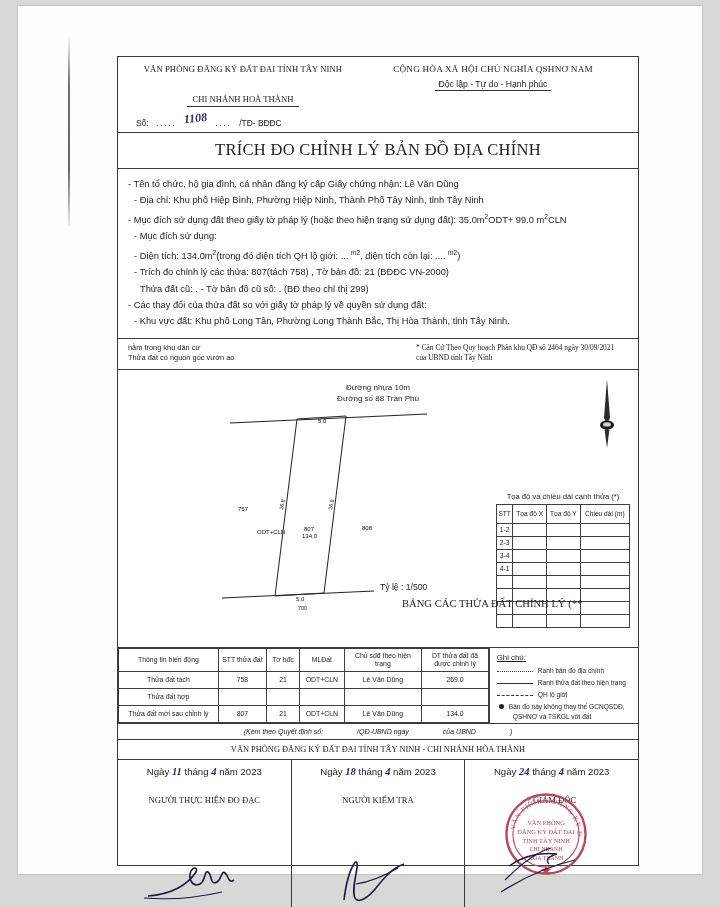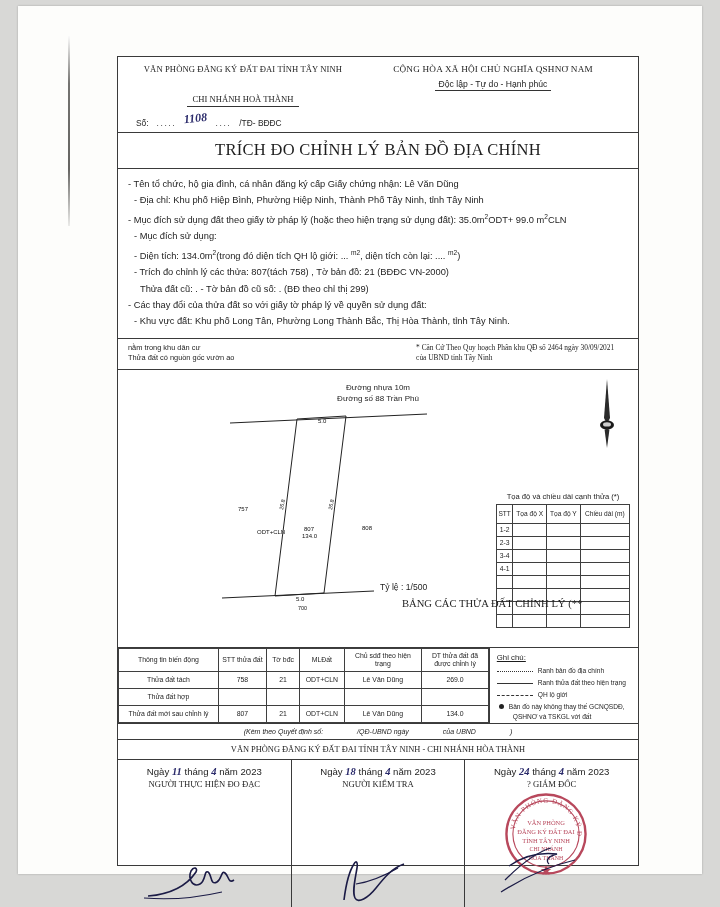--- a/index.html
+++ b/index.html
@@ -108,21 +108,21 @@
   .office { text-align: center; font-size: 8.4px; padding: 5px 0 5px 0;
             font-family: "Liberation Serif", serif; }
 
   
   .sigs { display: flex; height: 190px; }
   .sig { flex: 1; position: relative; text-align: center; padding-top: 6px; }
   .sig + .sig { border-left: 1.1px solid #3a3a3a; }
   .sig-date { font-size: 9.6px; }
   .sig-date .d { font-family: "Liberation Serif", serif; font-style: italic;
                  font-weight: bold; font-size: 10.5px; color: #2b2b6b; }
-  .sig-role { font-family: "Liberation Serif", serif; font-size: 8.6px; margin-top: 2px; }
+  .sig-role { font-family: "Liberation Serif", serif; font-size: 8.6px; margin-top: 18px; }
   .sig-name { position: absolute; left: 0; right: 0; bottom: 18px;
               font-family: "Liberation Serif", serif; font-size: 9.4px; }
   .sig-name.red { color: #c0282d; font-weight: bold; font-size: 12px;
                   font-family: "Liberation Serif", serif; }
   .ink { position: absolute; left: 0; right: 0; bottom: 36px; height: 60px; }
   .stamp { position: absolute; left: 50%; top: 28px; width: 92px; height: 92px;
            margin-left: -52px; }
 </style>
 </head>
 <body>

